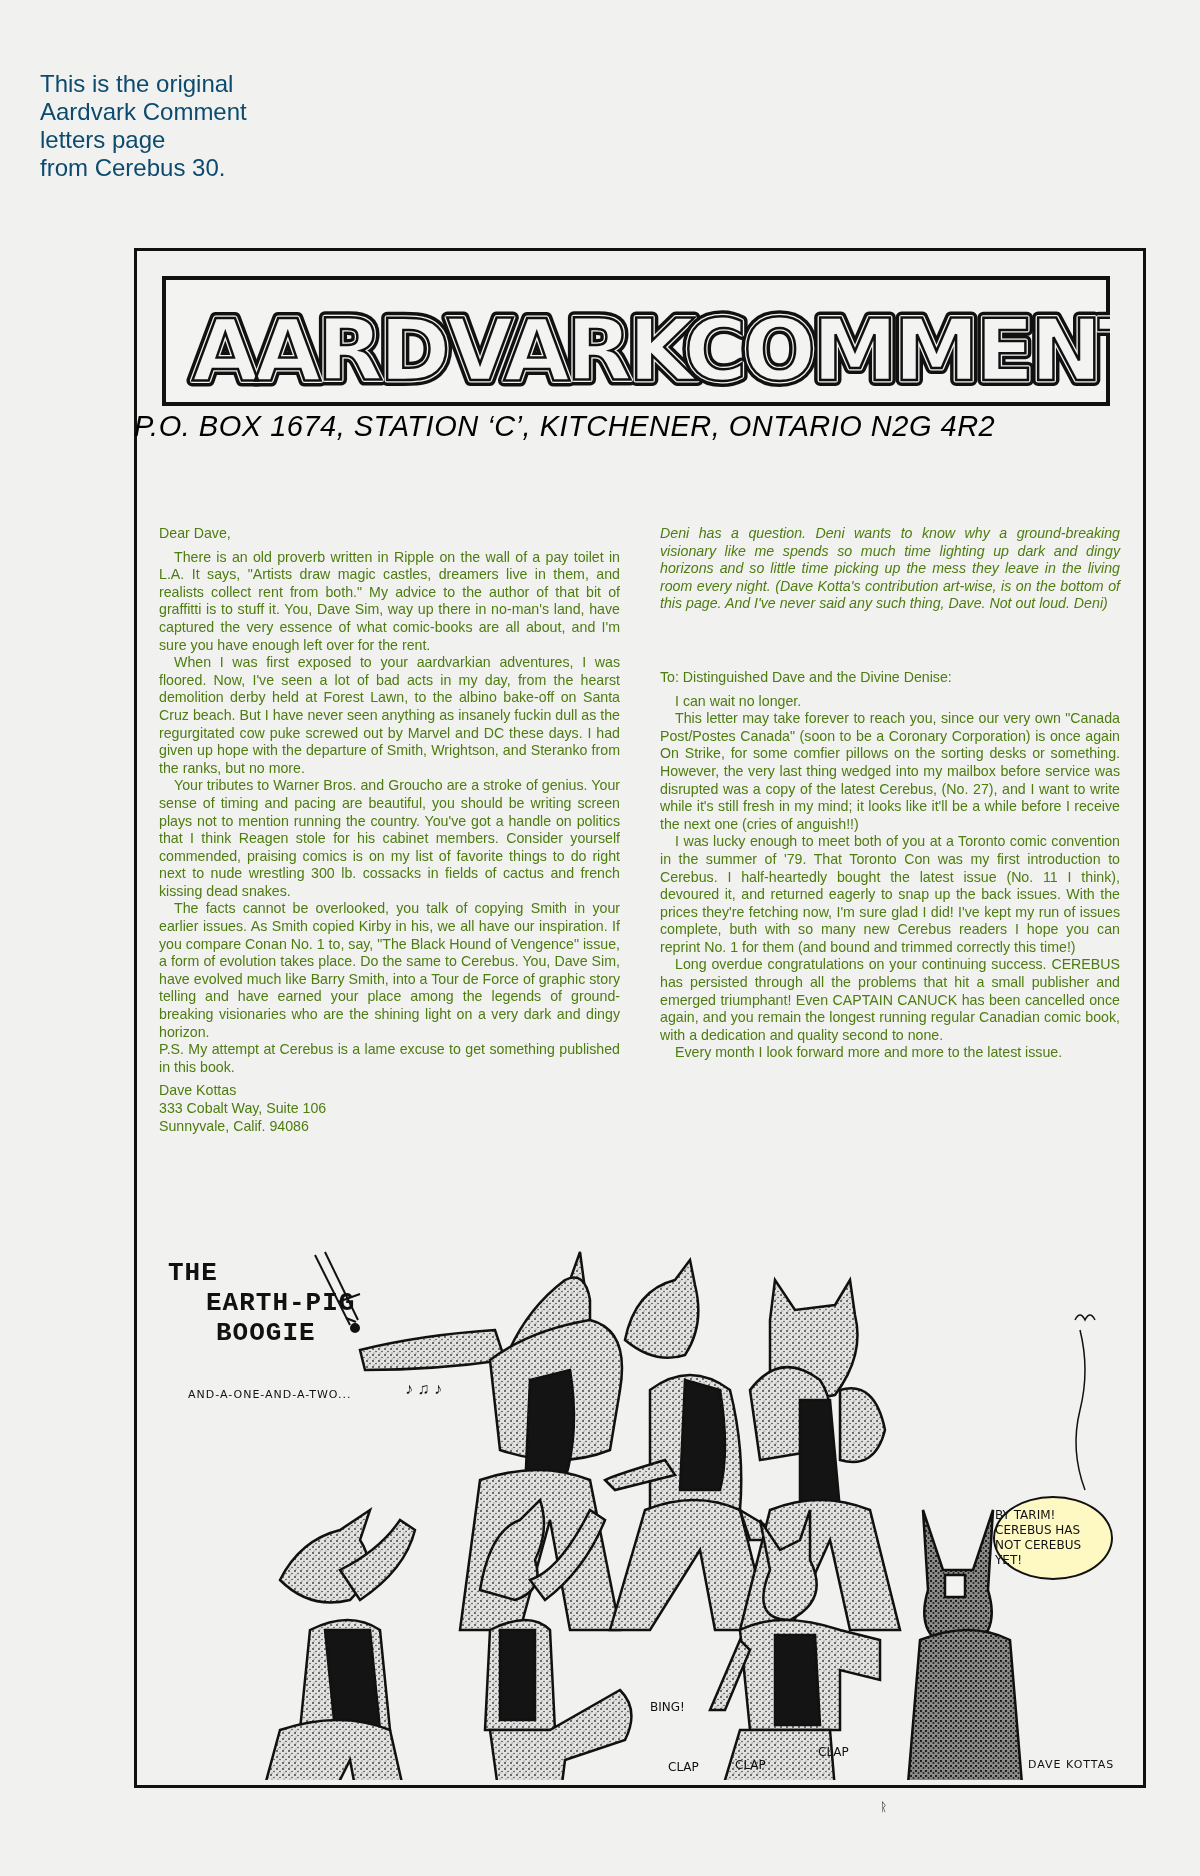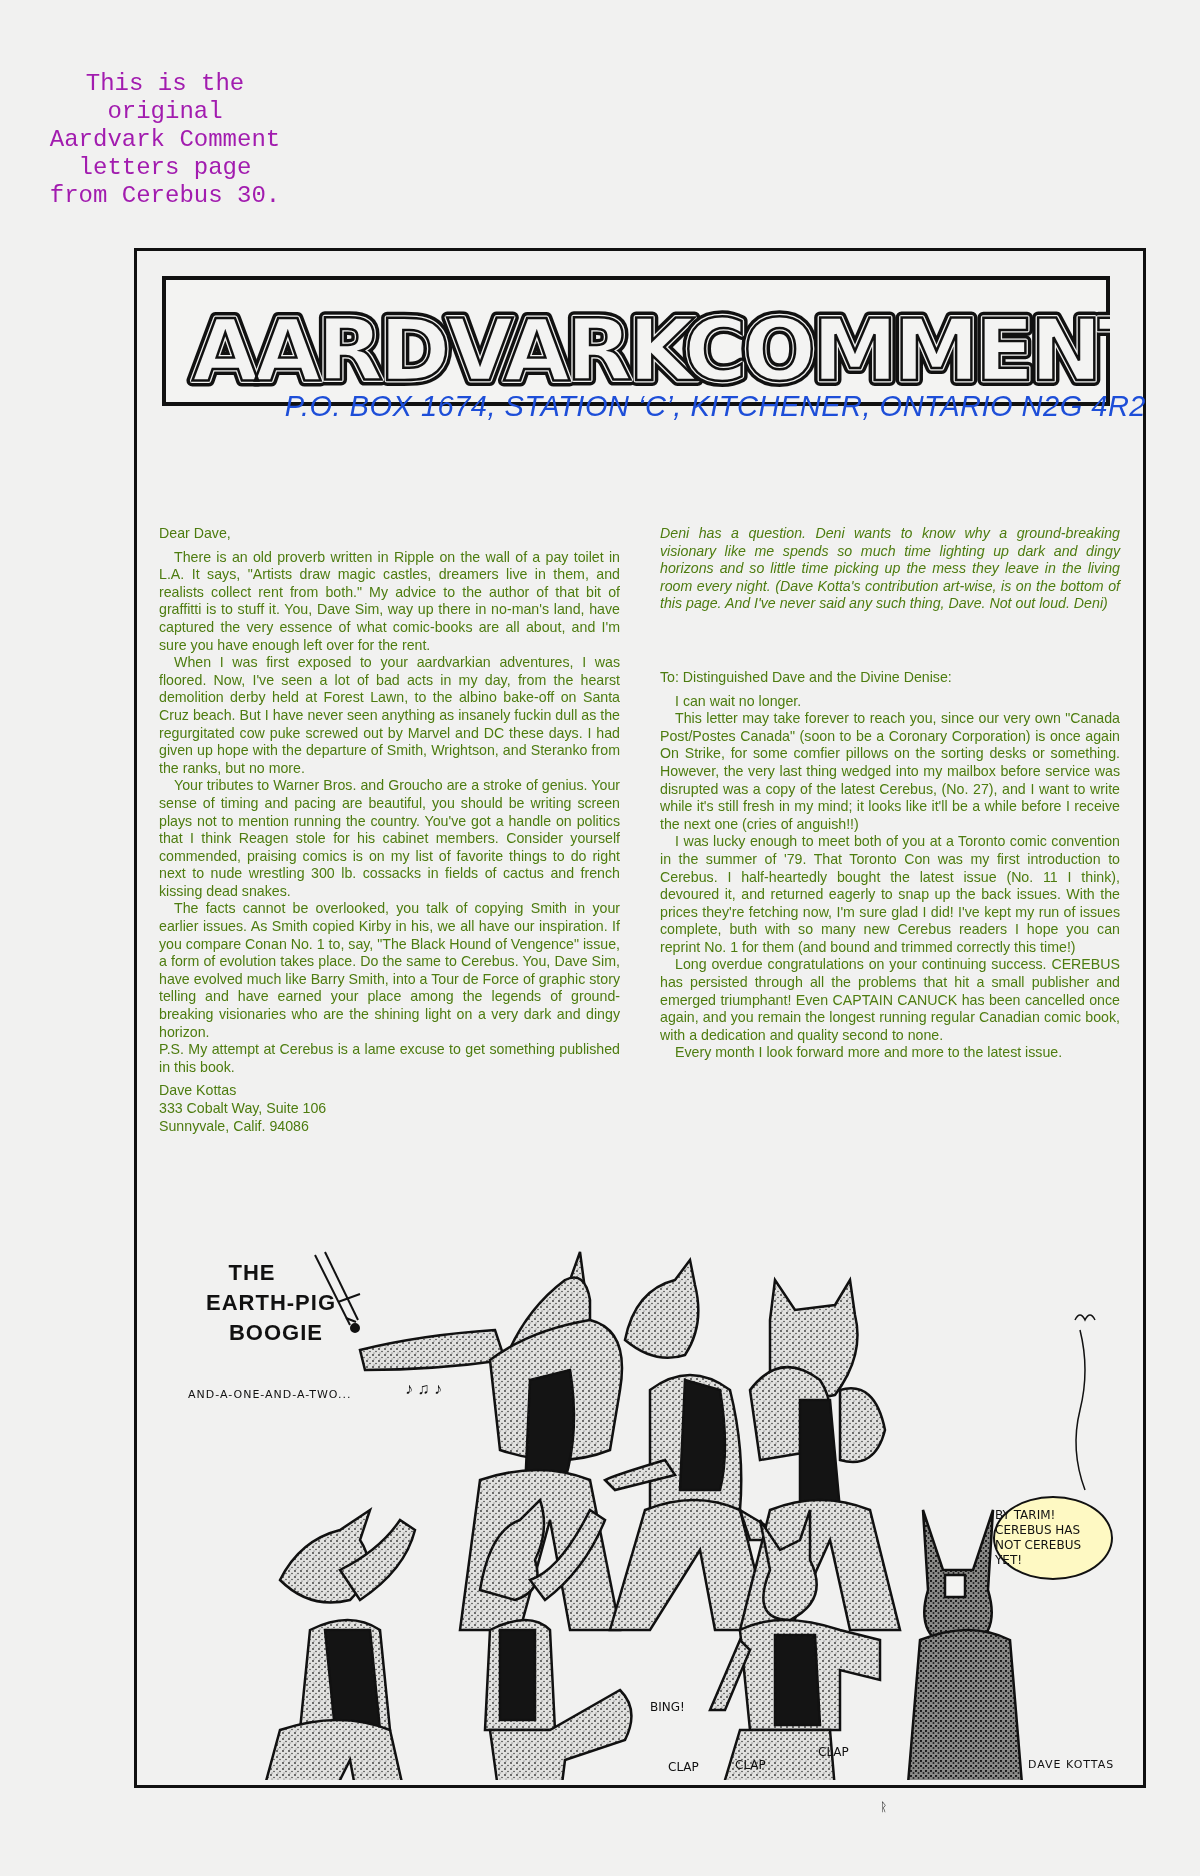--- a/index.html
+++ b/index.html
@@ -1,57 +1,57 @@
 <!DOCTYPE html>
 <html><head>
 <meta charset="utf-8">
 <style>
   * { box-sizing: border-box; margin: 0; padding: 0; }
   html, body { width: 1200px; height: 1876px; background: #f1f1f0; overflow: hidden; }
   body { position: relative; font-family: "Liberation Sans", sans-serif; color: #111; }
 
   .caption {
     position: absolute; left: 40px; top: 70px; width: 250px;
-    text-align: center; font-size: 24px; line-height: 28px; color: #a21caf; font-family: Liberation Mono, monospace;
+    font-size: 24px; line-height: 28px; color: #0c4a6e;
   }
 
   .page-frame {
     position: absolute; left: 134px; top: 248px; width: 1012px; height: 1540px;
     border: 3px solid #111;
   }
 
   .logo-box {
     position: absolute; left: 162px; top: 276px; width: 948px; height: 130px;
     border: 4px solid #111; background: #f3f3f2;
   }
   .logo-box svg { position: absolute; left: 0; top: 0; }
 
   .address {
-    position: absolute; left: 134px; width: 1012px; top: 390px;
-    text-align: right; font-style: italic; font-size: 29px; letter-spacing: 0.5px;
-    color: #1d4ed8;
+    position: absolute; left: 134px; width: 1012px; top: 410px;
+    text-align: left; font-style: italic; font-size: 29px; letter-spacing: 0.5px;
+    color: #000000;
   }
 
   .col {
     position: absolute; font-size: 14.2px; line-height: 17.6px; color: #4d7c0f;
     text-align: justify;
   }
   .col.left { left: 159px; top: 525px; width: 461px; }
   .col.right { left: 660px; top: 525px; width: 460px; }
   .col p { text-indent: 15px; }
   .col p.noindent { text-indent: 0; }
   .col .salutation { margin-bottom: 6px; }
   .col .italic { font-style: italic; }
   .col .signature { margin-top: 6px; }
   .col .right-gap { height: 56px; }
 
   .strip { position: absolute; left: 150px; top: 1240px; width: 990px; height: 540px; }
   .strip-title {
-    position: absolute; left: 168px; top: 1258px; font-family: Liberation Sans, sans-serif;
-    font-weight: bold; font-size: 22px; line-height: 30px; letter-spacing: 1px; text-align: center;
+    position: absolute; left: 168px; top: 1258px; font-family: Liberation Mono, monospace;
+    font-weight: bold; font-size: 26px; line-height: 30px; letter-spacing: 1px;
   }
   .strip-title .l1 { display: block; }
   .strip-title .l2 { display: block; padding-left: 38px; }
   .strip-title .l3 { display: block; padding-left: 48px; }
   .subtitle {
     position: absolute; left: 188px; top: 1388px; font-family: "DejaVu Sans", sans-serif;
     font-size: 11px; letter-spacing: 1px;
   }
   .notes { position: absolute; left: 405px; top: 1380px; font-size: 16px; }
 

